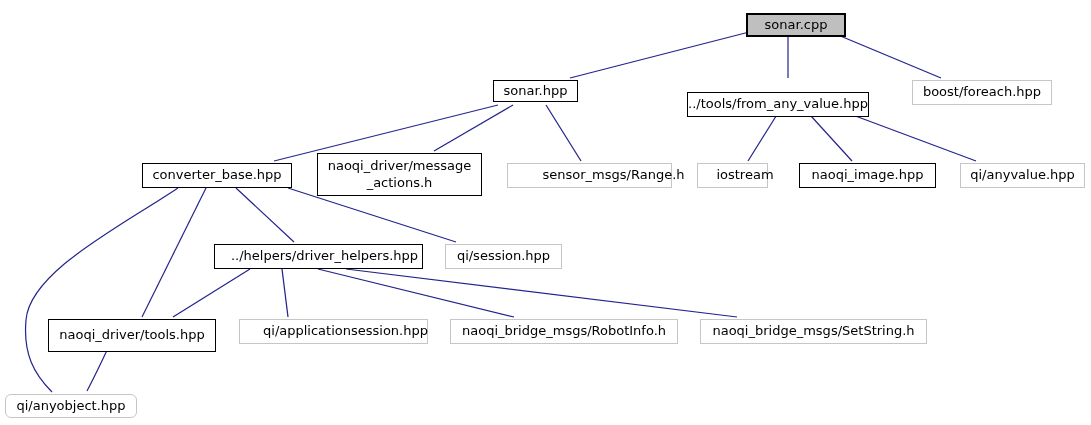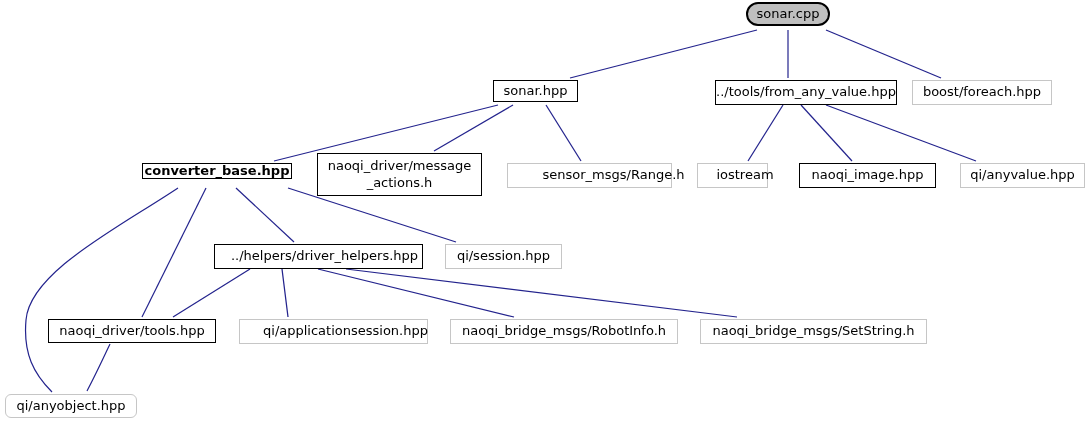--- a/index.html
+++ b/index.html
@@ -79,33 +79,33 @@
         <path d="M206,188 L142,317" stroke="#23238d" marker-end="url(#arrowhead)"></path>
         <path d="M178,188 C118,228 30,272 26,320 C23,354 34,374 52,392" stroke="#23238d" marker-end="url(#arrowhead)"></path>
         <path d="M250,269 L173,317" stroke="#23238d" marker-end="url(#arrowhead)"></path>
         <path d="M282,269 L288,317" stroke="#23238d" marker-end="url(#arrowhead)"></path>
         <path d="M318,269 L514,317" stroke="#23238d" marker-end="url(#arrowhead)"></path>
         <path d="M346,269 L737,317" stroke="#23238d" marker-end="url(#arrowhead)"></path>
         <path d="M110,344 C102,361 95,376 87,391" stroke="#23238d" marker-end="url(#arrowhead)"></path>
       </g>
   </svg>
   <div>
-      <div class="node root" style="left: 746px; top: 2px; width: 84px; height: 24px; border-radius: 12px;">
+      <div class="node root" style="left: 746px; top: 13px; width: 100px; height: 24px;">
         <div>sonar.cpp</div>
       </div>
       <div class="node internal" style="left: 493px; top: 80px; width: 85px; height: 22px;">
         <div>sonar.hpp</div>
       </div>
-      <div class="node internal" style="left: 687px; top: 80px; width: 182px; height: 25px; margin-left: 28px;">
+      <div class="node internal" style="left: 687px; top: 92px; width: 182px; height: 25px;">
         <div>../tools/from_any_value.hpp</div>
       </div>
       <div class="node external" style="left: 912px; top: 80px; width: 140px; height: 25px;">
         <div>boost/foreach.hpp</div>
       </div>
-      <div class="node internal" style="left: 142px; top: 163px; width: 150px; height: 16px; font-weight: bold;">
+      <div class="node internal" style="left: 142px; top: 163px; width: 150px; height: 25px;">
         <div>converter_base.hpp</div>
       </div>
       <div class="node internal" style="left: 317px; top: 153px; width: 165px; height: 43px;">
         <div>naoqi_driver/message</div>
         <div>_actions.h</div>
       </div>
       <div class="node external" style="left: 507px; top: 163px; width: 165px; height: 25px; padding-left: 48px;">
         <div>sensor_msgs/Range.h</div>
       </div>
       <div class="node external" style="left: 697px; top: 163px; width: 71px; height: 25px; padding-left: 25px;">
@@ -116,21 +116,21 @@
       </div>
       <div class="node external" style="left: 960px; top: 163px; width: 125px; height: 25px;">
         <div>qi/anyvalue.hpp</div>
       </div>
       <div class="node internal" style="left: 214px; top: 244px; width: 209px; height: 25px; padding-left: 12px;">
         <div>../helpers/driver_helpers.hpp</div>
       </div>
       <div class="node external" style="left: 445px; top: 244px; width: 117px; height: 25px;">
         <div>qi/session.hpp</div>
       </div>
-      <div class="node internal" style="left: 48px; top: 319px; width: 168px; height: 24px;">
+      <div class="node internal" style="left: 48px; top: 319px; width: 168px; height: 33px;">
         <div>naoqi_driver/tools.hpp</div>
       </div>
       <div class="node external" style="left: 239px; top: 319px; width: 189px; height: 25px; padding-left: 24px;">
         <div>qi/applicationsession.hpp</div>
       </div>
       <div class="node external" style="left: 450px; top: 319px; width: 228px; height: 25px;">
         <div>naoqi_bridge_msgs/RobotInfo.h</div>
       </div>
       <div class="node external" style="left: 700px; top: 319px; width: 227px; height: 25px;">
         <div>naoqi_bridge_msgs/SetString.h</div>

